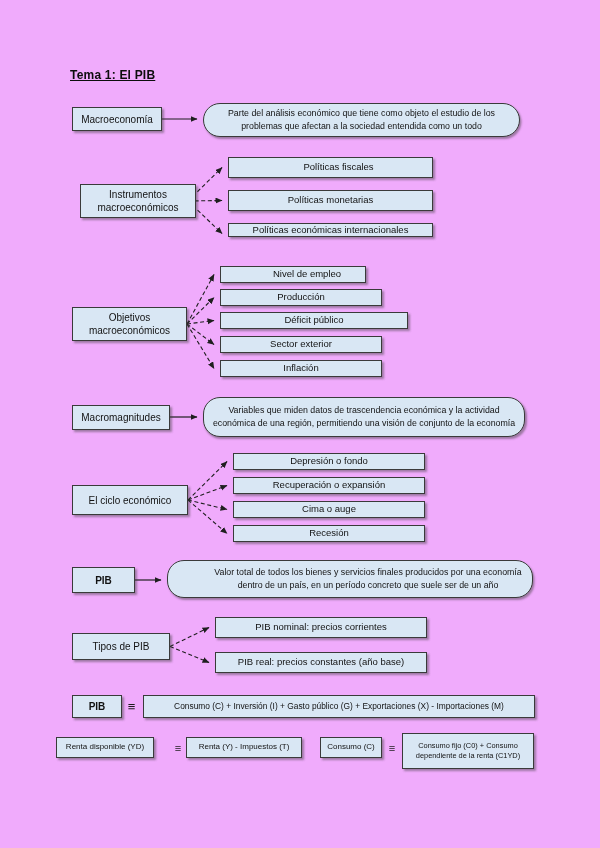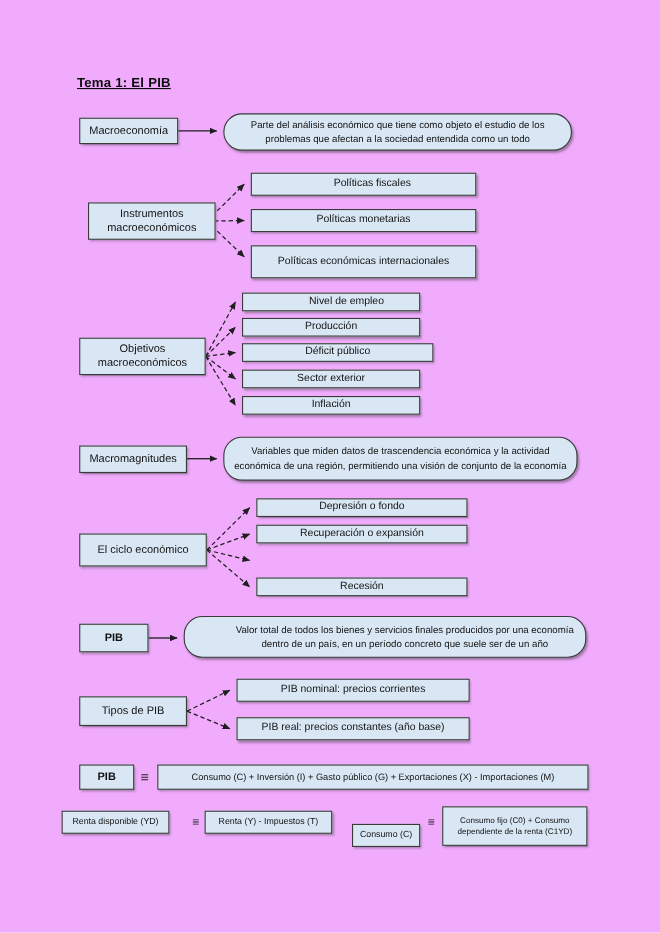--- a/index.html
+++ b/index.html
@@ -76,49 +76,50 @@
   </svg>
 
   <h1 class="title">Tema 1: El PIB</h1>
 
   <div class="box label-box" style="left:72px;top:107px;width:90px;height:24px;">Macroeconomía</div>
   <div class="box def-box" style="left:203px;top:103px;width:317px;height:34px;">Parte del análisis económico que tiene como objeto el estudio de los problemas que afectan a la sociedad entendida como un todo</div>
 
   <div class="box label-box" style="left:80px;top:184px;width:116px;height:34px;">Instrumentos macroeconómicos</div>
   <div class="box item-box" style="left:228px;top:157px;width:205px;height:21px;padding-left:20px;">Políticas fiscales</div>
   <div class="box item-box" style="left:228px;top:190px;width:205px;height:21px;">Políticas monetarias</div>
-  <div class="box item-box" style="left:228px;top:223px;width:205px;height:30px;">Políticas económicas internacionales</div>
+  <div class="box item-box" style="left:228px;top:223px;width:205px;height:14px;">Políticas económicas internacionales</div>
 
   <div class="box label-box" style="left:72px;top:307px;width:115px;height:34px;">Objetivos macroeconómicos</div>
-  <div class="box item-box" style="left:220px;top:266px;width:162px;height:17px;padding-left:32px;">Nivel de empleo</div>
+  <div class="box item-box" style="left:220px;top:266px;width:146px;height:17px;padding-left:32px;">Nivel de empleo</div>
   <div class="box item-box" style="left:220px;top:289px;width:162px;height:17px;">Producción</div>
-  <div class="box item-box" style="left:220px;top:312px;width:174px;height:17px;">Déficit público</div>
+  <div class="box item-box" style="left:220px;top:312px;width:188px;height:17px;">Déficit público</div>
   <div class="box item-box" style="left:220px;top:336px;width:162px;height:17px;">Sector exterior</div>
   <div class="box item-box" style="left:220px;top:360px;width:162px;height:17px;">Inflación</div>
 
   <div class="box label-box" style="left:72px;top:405px;width:98px;height:25px;">Macromagnitudes</div>
   <div class="box def-box" style="left:203px;top:397px;width:322px;height:40px;">Variables que miden datos de trascendencia económica y la actividad económica de una región, permitiendo una visión de conjunto de la economía</div>
 
   <div class="box label-box" style="left:72px;top:485px;width:116px;height:30px;">El ciclo económico</div>
   <div class="box item-box" style="left:233px;top:453px;width:192px;height:17px;">Depresión o fondo</div>
   <div class="box item-box" style="left:233px;top:477px;width:192px;height:17px;text-align:right;">Recuperación o expansión</div>
+  <div class="box item-box" style="left:233px;top:501px;width:192px;height:17px;">Cima o auge</div>
   <div class="box item-box" style="left:233px;top:525px;width:192px;height:17px;">Recesión</div>
 
   <div class="box label-box" style="left:72px;top:567px;width:63px;height:26px;font-weight:700;">PIB</div>
   <div class="box def-box" style="left:167px;top:560px;width:366px;height:38px;padding-left:40px;">Valor total de todos los bienes y servicios finales producidos por una economía dentro de un país, en un período concreto que suele ser de un año</div>
 
   <div class="box label-box" style="left:72px;top:633px;width:98px;height:27px;">Tipos de PIB</div>
   <div class="box item-box" style="left:215px;top:617px;width:212px;height:21px;">PIB nominal: precios corrientes</div>
   <div class="box item-box" style="left:215px;top:652px;width:212px;height:21px;">PIB real: precios constantes (año base)</div>
 
   <div class="box label-box" style="left:72px;top:695px;width:50px;height:23px;font-weight:700;">PIB</div>
   <div class="equiv" style="left:122px;top:695px;width:19px;height:23px;">≡</div>
   <div class="box formula-box" style="left:143px;top:695px;width:392px;height:23px;">Consumo (C) + Inversión (I) + Gasto público (G) + Exportaciones (X) - Importaciones (M)</div>
 
   <div class="box small-box" style="left:56px;top:737px;width:98px;height:21px;">Renta disponible (YD)</div>
   <div class="equiv" style="left:170px;top:737px;width:16px;height:21px;font-size:11px;">≡</div>
   <div class="box small-box" style="left:186px;top:737px;width:116px;height:21px;">Renta (Y) - Impuestos (T)</div>
 
-  <div class="box small-box" style="left:320px;top:737px;width:62px;height:21px;margin-top:12px;">Consumo (C)</div>
+  <div class="box small-box" style="left:320px;top:737px;width:62px;height:21px;">Consumo (C)</div>
   <div class="equiv" style="left:382px;top:737px;width:20px;height:21px;font-size:11px;">≡</div>
   <div class="box tiny-box" style="left:402px;top:733px;width:132px;height:30px;">Consumo fijo (C0) + Consumo dependiente de la renta (C1YD)</div>
 
 </div>
 
 </body></html>

